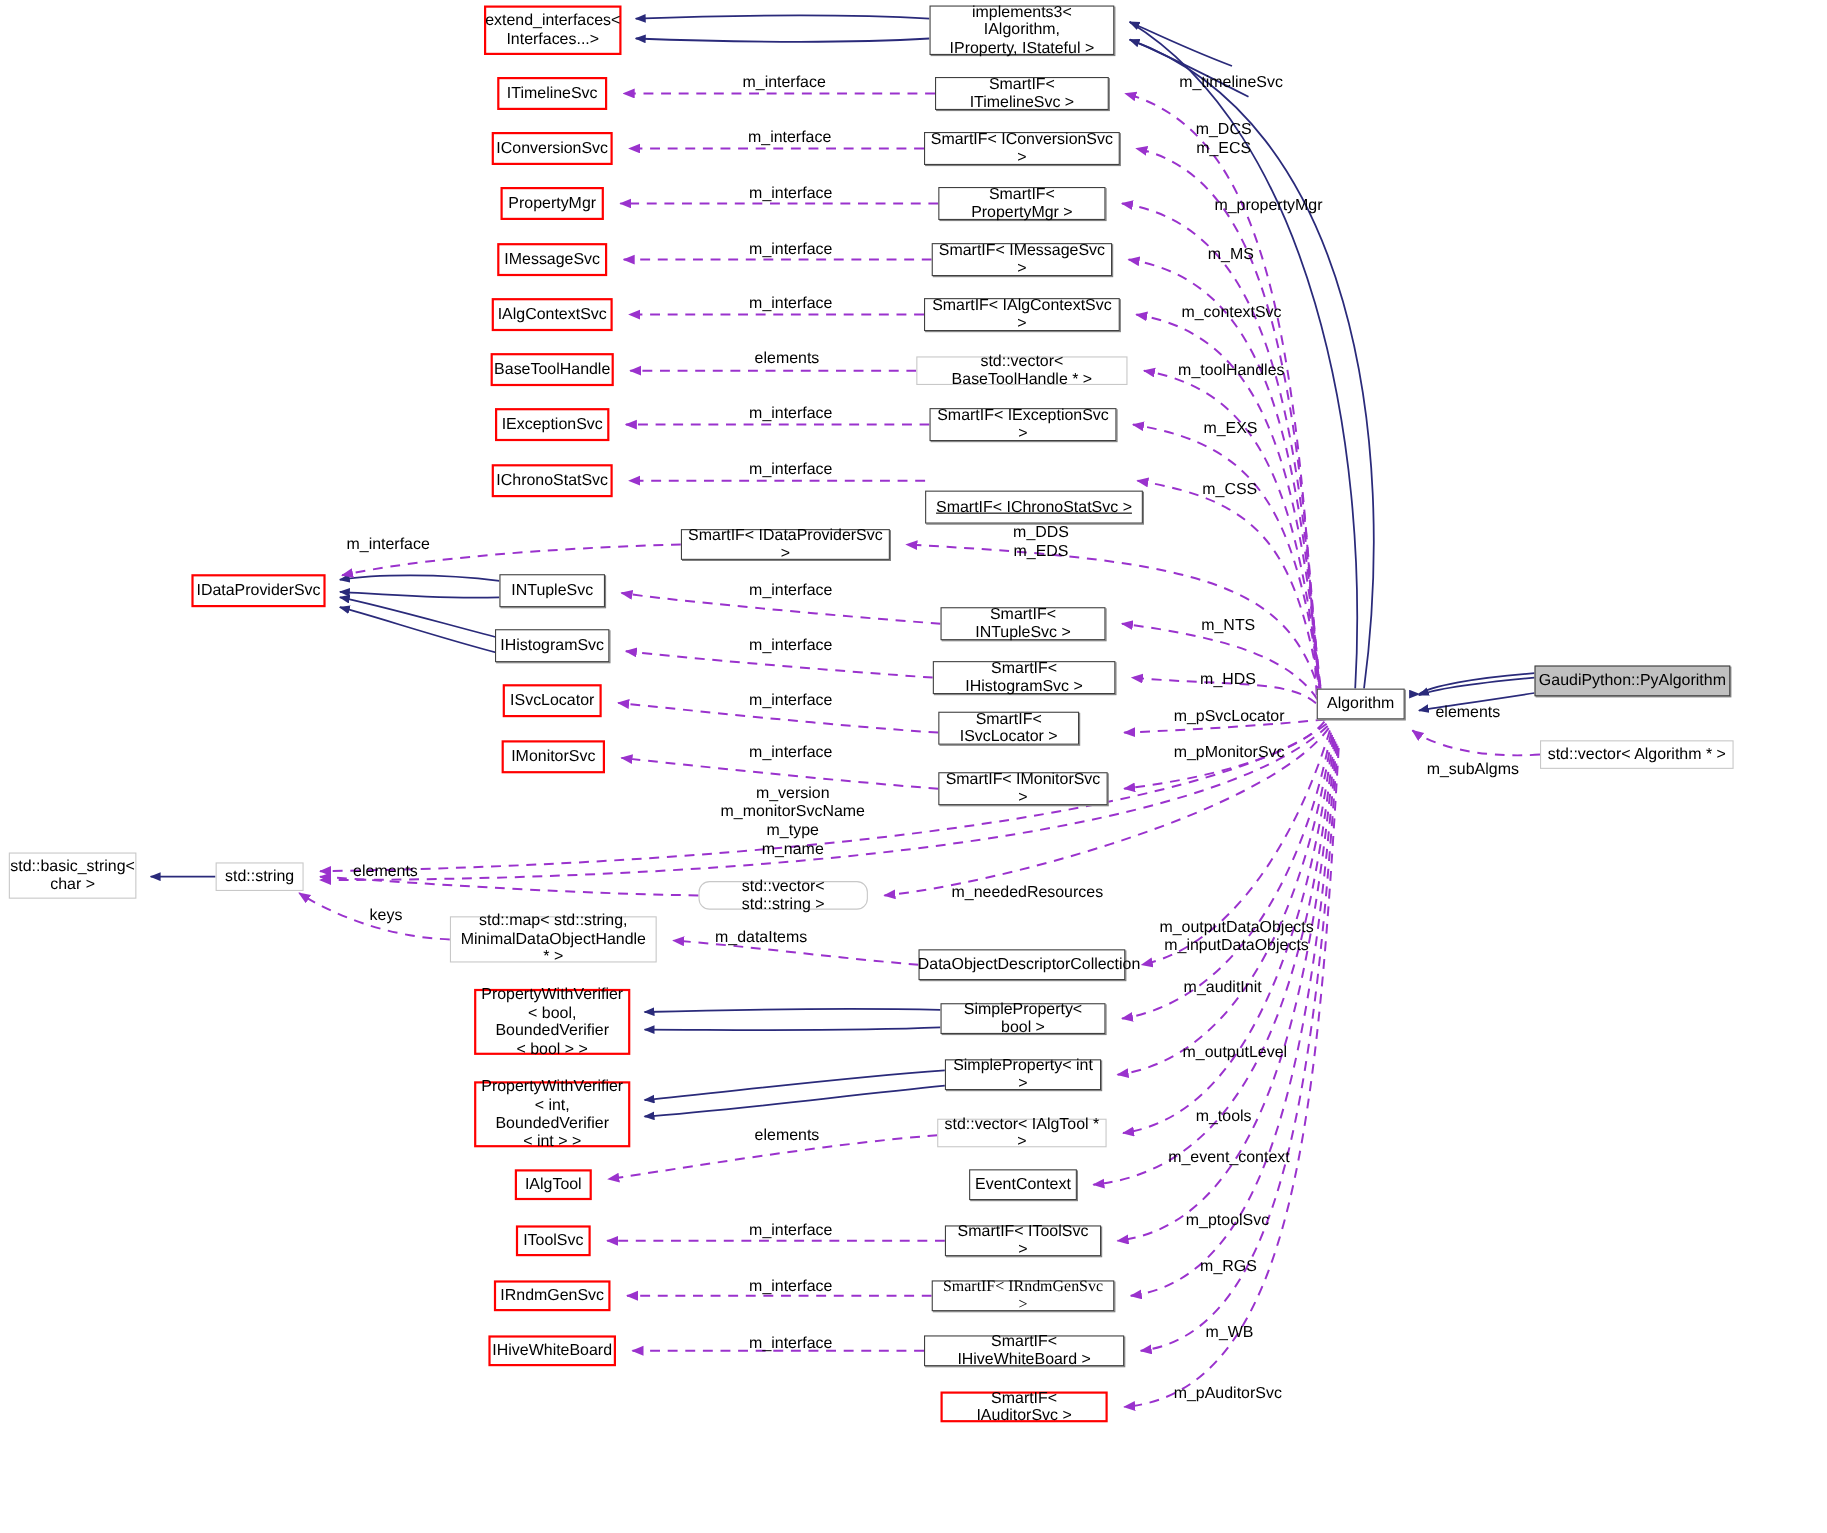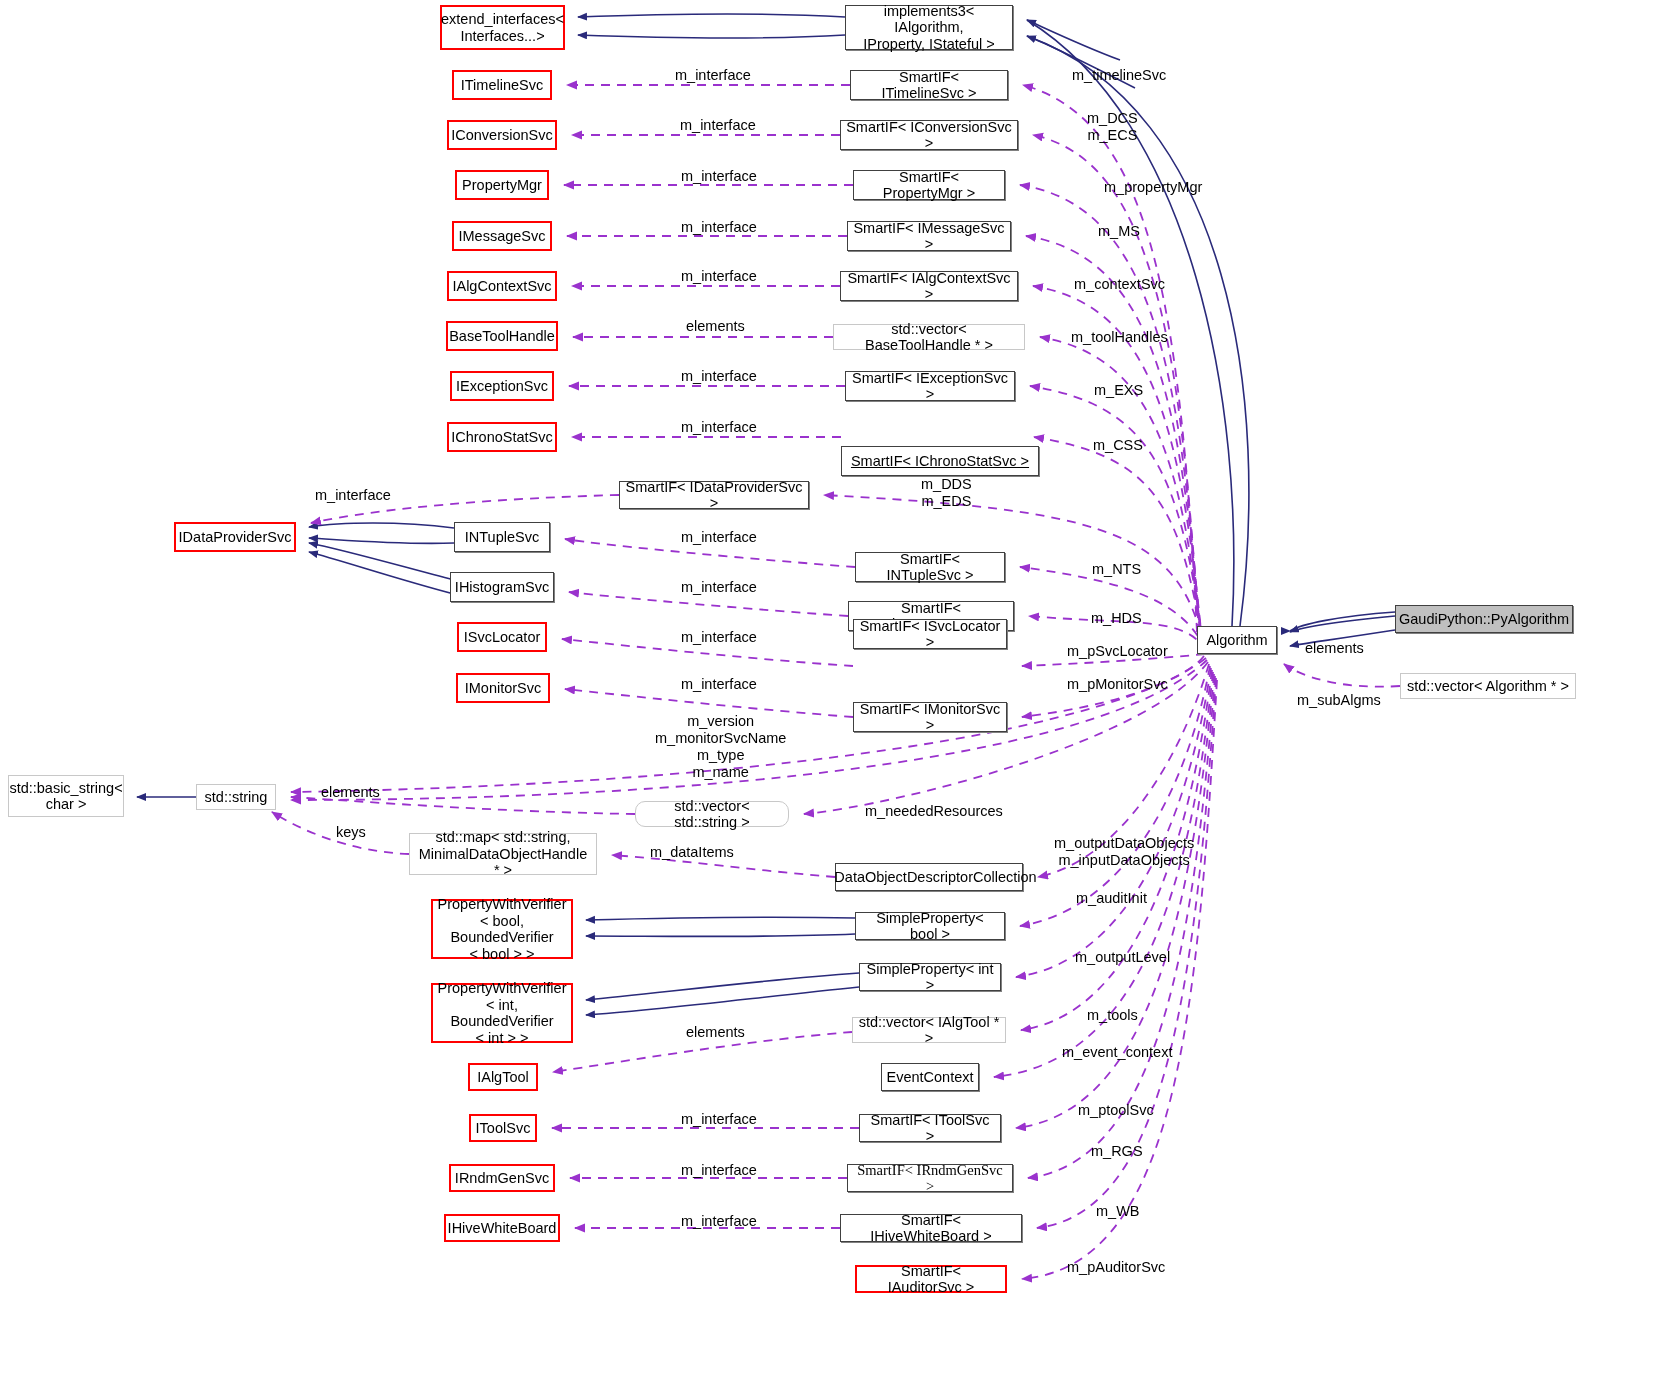--- a/index.html
+++ b/index.html
@@ -191,21 +191,21 @@
     <div class="node n-dark" style="left: 845px; top: 371px; width: 170px; height: 30px;">SmartIF&lt; IExceptionSvc &gt;</div>
     <div class="node n-red" style="left: 447px; top: 422px; width: 110px; height: 30px;">IChronoStatSvc</div>
     <div class="node n-dark" style="left: 841px; top: 446px; width: 198px; height: 30px; text-decoration: underline;">SmartIF&lt; IChronoStatSvc &gt;</div>
     <div class="node n-dark" style="left: 619px; top: 481px; width: 190px; height: 28px;">SmartIF&lt; IDataProviderSvc &gt;</div>
     <div class="node n-red" style="left: 174px; top: 522px; width: 122px; height: 30px;">IDataProviderSvc</div>
     <div class="node n-dark" style="left: 454px; top: 522px; width: 96px; height: 30px;">INTupleSvc</div>
     <div class="node n-dark" style="left: 855px; top: 552px; width: 150px; height: 30px;">SmartIF&lt; INTupleSvc &gt;</div>
     <div class="node n-dark" style="left: 450px; top: 572px; width: 104px; height: 30px;">IHistogramSvc</div>
     <div class="node n-dark" style="left: 848px; top: 601px; width: 166px; height: 30px;">SmartIF&lt; IHistogramSvc &gt;</div>
     <div class="node n-red" style="left: 457px; top: 622px; width: 90px; height: 30px;">ISvcLocator</div>
-    <div class="node n-dark" style="left: 853px; top: 619px; width: 154px; height: 30px;">SmartIF&lt; ISvcLocator &gt;</div>
+    <div class="node n-dark" style="left: 853px; top: 647px; width: 128px; height: 30px;">SmartIF&lt; ISvcLocator &gt;</div>
     <div class="node n-red" style="left: 456px; top: 673px; width: 94px; height: 30px;">IMonitorSvc</div>
     <div class="node n-dark" style="left: 853px; top: 702px; width: 154px; height: 30px;">SmartIF&lt; IMonitorSvc &gt;</div>
     <div class="node n-dark" style="left: 1197px; top: 626px; width: 80px; height: 28px;">Algorithm</div>
     <div class="node n-hl" style="left: 1395px; top: 605px; width: 178px; height: 28px;">GaudiPython::PyAlgorithm</div>
     <div class="node n-grey" style="left: 1400px; top: 673px; width: 176px; height: 26px;">std::vector&lt; Algorithm * &gt;</div>
     <div class="node n-grey" style="left: 8px; top: 775px; width: 116px; height: 42px;">std::basic_string&lt;
 char &gt;</div>
     <div class="node n-grey" style="left: 196px; top: 784px; width: 80px; height: 26px;">std::string</div>
     <div class="node n-grey" style="left: 635px; top: 801px; width: 154px; height: 26px; border-radius: 10px;">std::vector&lt; std::string &gt;</div>
     <div class="node n-grey" style="left: 409px; top: 833px; width: 188px; height: 42px;">std::map&lt; std::string,

